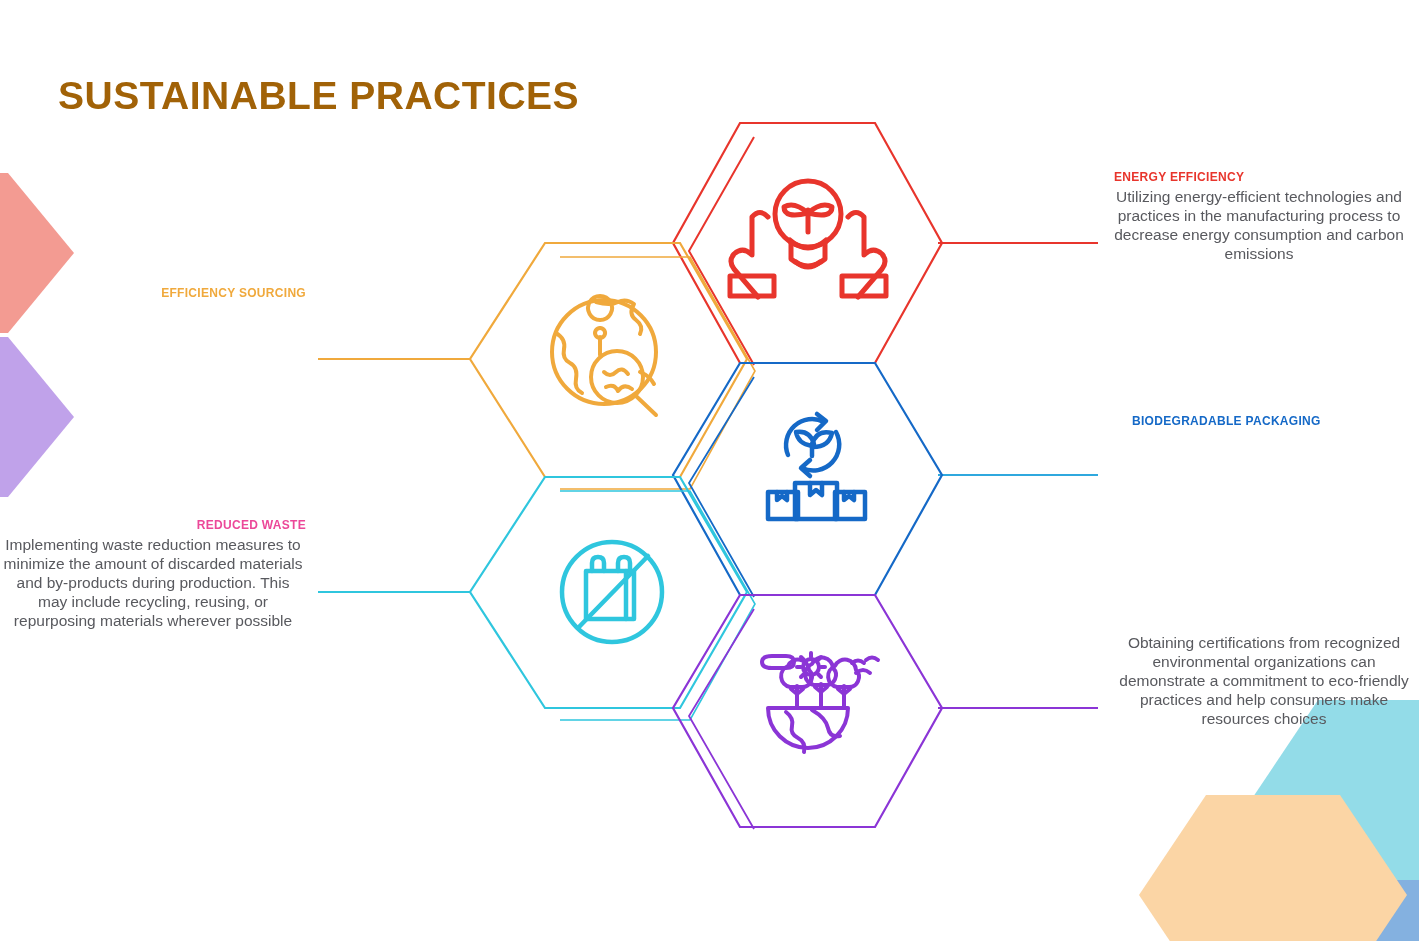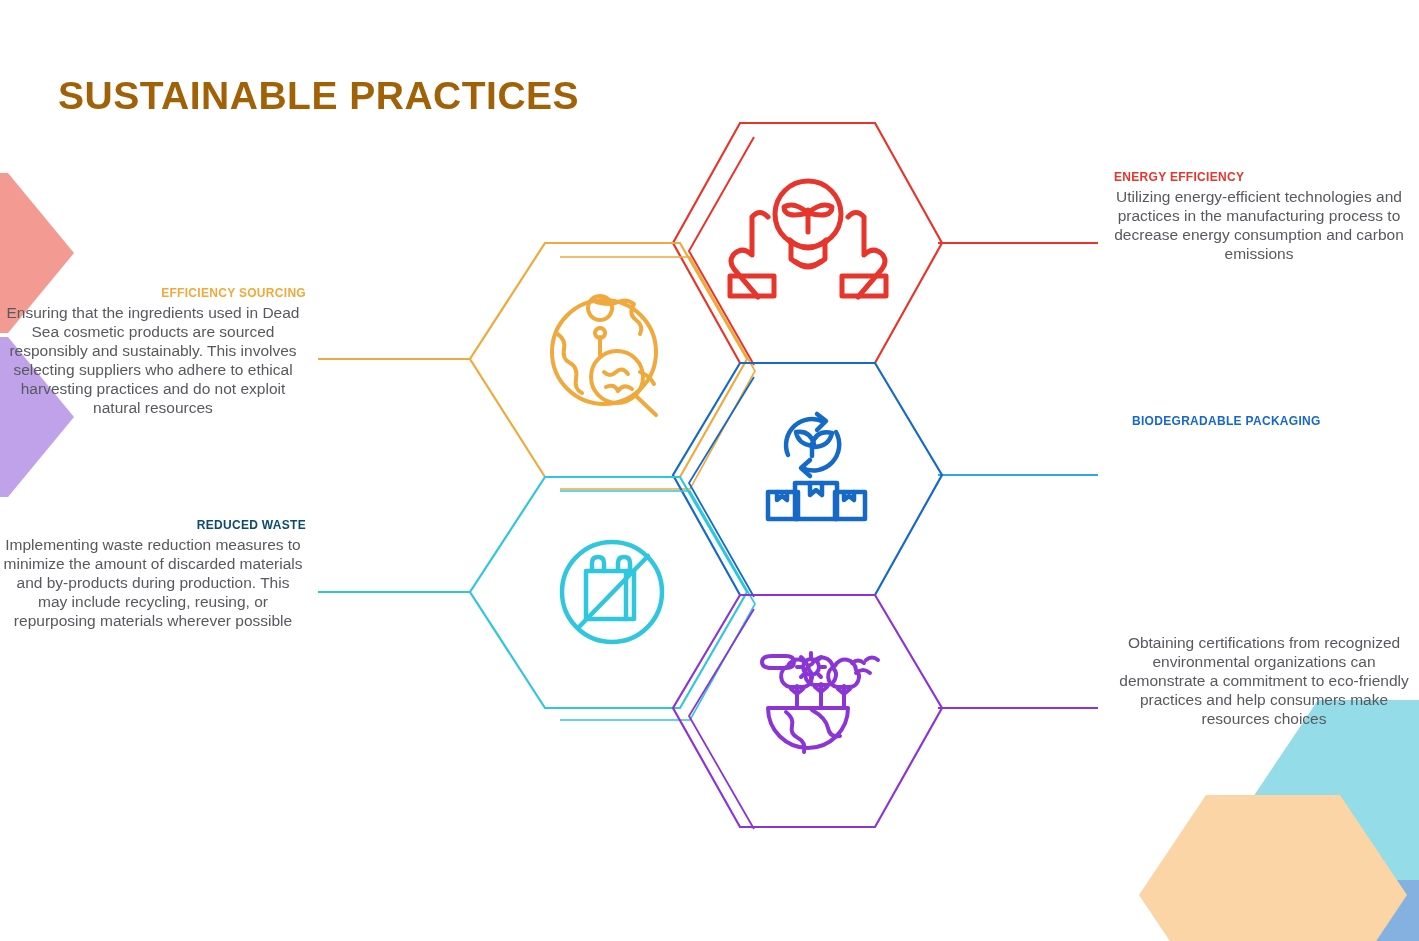--- a/index.html
+++ b/index.html
@@ -163,25 +163,24 @@
     <path d="M772,668 q-10,0 -10,-6 q0,-6 10,-6 l14,0 q8,0 8,6 q0,6 -8,6 z"></path>
 
     <path d="M852,663 q6,-5 12,0"></path>
     <path d="M866,660 q6,-5 12,0"></path>
     <path d="M856,673 q7,-6 14,0"></path>
   </g>
 </svg>
 
 <div class="block left" id="blk-sourcing">
   <div class="heading" style="color:#F0A93C">EFFICIENCY SOURCING</div>
-  <div class="body">Ensuring that the ingredients used in Dead Sea cosmetic products are sourced responsibly and sustainably. This involves selecting suppliers who adhere to ethical harvesting practices and do not exploit natural resources</div>
 </div>
 
 <div class="block left" id="blk-waste">
-  <div class="heading" style="color:#0c4a6e">REDUCED WASTE</div>
+  <div class="heading" style="color:#ec4899">REDUCED WASTE</div>
   <div class="body">Implementing waste reduction measures to minimize the amount of discarded materials and by-products during production. This may include recycling, reusing, or repurposing materials wherever possible</div>
 </div>
 
 <div class="block right" id="blk-energy">
   <div class="heading" style="color:#E8352C">ENERGY EFFICIENCY</div>
   <div class="body">Utilizing energy-efficient technologies and practices in the manufacturing process to decrease energy consumption and carbon emissions</div>
 </div>
 
 <div class="block right" id="blk-package">
   <div class="heading" style="color:#1569C7">BIODEGRADABLE PACKAGING</div>

